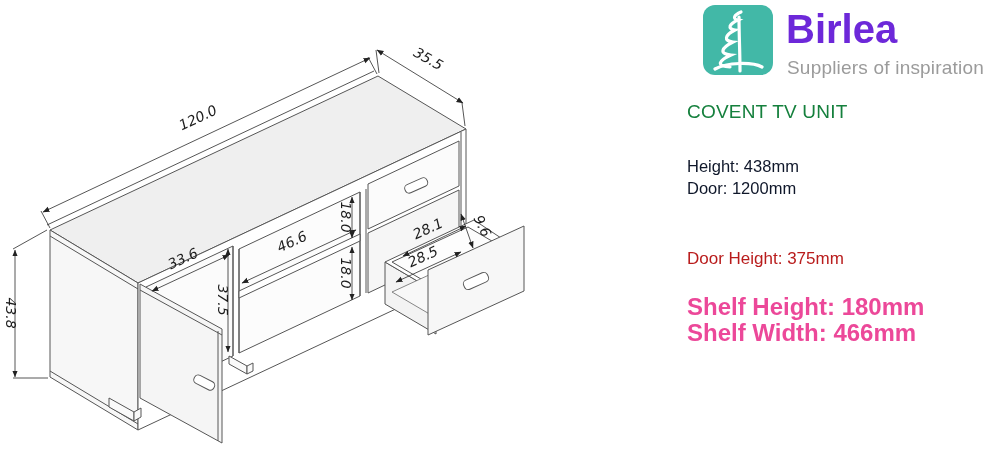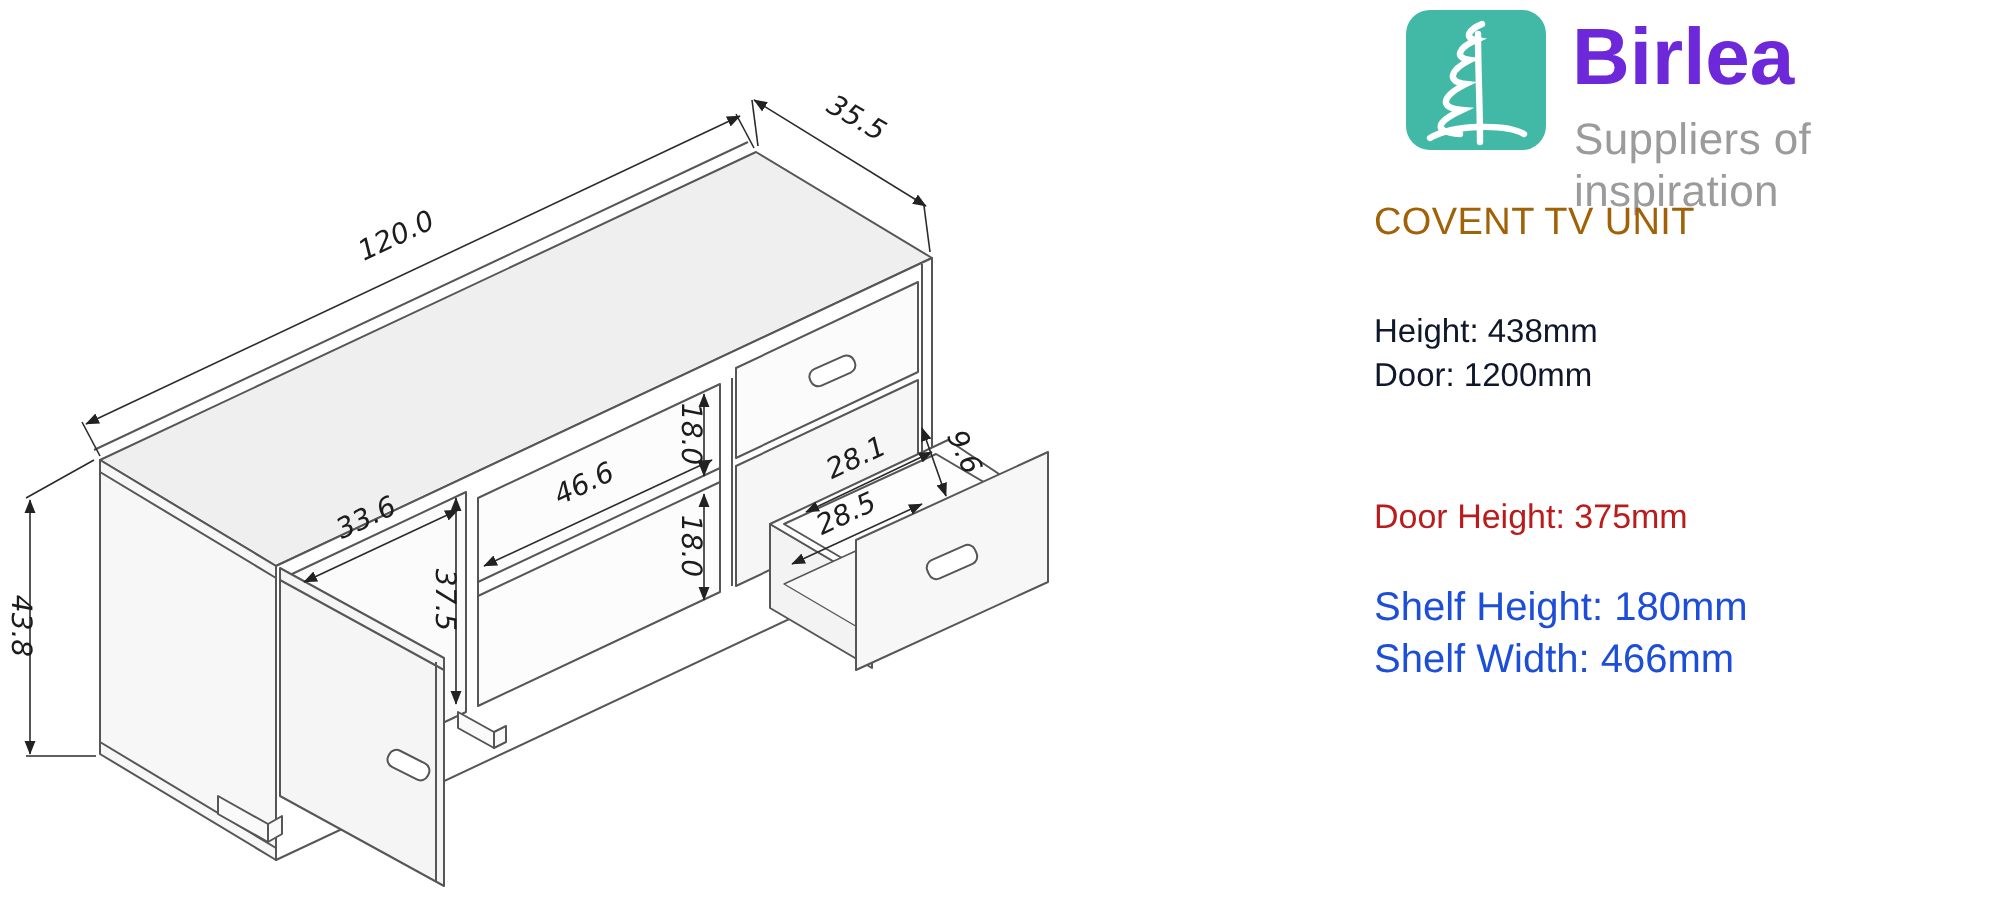--- a/index.html
+++ b/index.html
@@ -1,26 +1,26 @@
 <!DOCTYPE html>
 <html><head>
 <meta charset="utf-8">
 <style>
   html,body{margin:0;padding:0;background:#ffffff;}
   .stage{position:relative;width:1000px;height:450px;background:#fff;overflow:hidden;
          font-family:"Liberation Sans", sans-serif;}
   .stage svg text{font-family:"DejaVu Sans", sans-serif;font-style:italic;font-size:14px;fill:#1c1c1c;}
   .logo{position:absolute;left:703px;top:5px;width:70px;height:70px;border-radius:12px;}
   .brand-name{position:absolute;left:786px;top:7px;font-size:40px;font-weight:700;letter-spacing:0px;}
-  .brand-tagline{position:absolute;left:787px;top:57px;font-size:22px;letter-spacing:.2px;}
-  .product-title{position:absolute;left:687px;top:101px;font-size:19px;font-weight:500;color:#a16207;letter-spacing:.2px;}
+  .brand-tagline{position:absolute;left:787px;top:57px;font-size:19px;letter-spacing:.2px;}
+  .product-title{position:absolute;left:687px;top:101px;font-size:19px;font-weight:500;color:#15803d;letter-spacing:.2px;}
   .spec{position:absolute;left:687px;font-size:16.5px;color:#0f172a;}
   .spec.s0{top:157px}.spec.s1{top:179px}.spec.s2{top:201px}
   .door-spec{position:absolute;left:687px;top:249px;font-size:17px;color:#b91c1c;}
-  .hspec{position:absolute;left:687px;font-size:20px;font-weight:400;color:#1d4ed8;}
+  .hspec{position:absolute;left:687px;font-size:24px;font-weight:700;color:#ec4899;}
   .hspec.h0{top:293px}.hspec.h1{top:319px}
 </style>
 </head>
 <body>
 
 <div class="stage">
 
   <svg width="670" height="450" viewBox="0 0 670 450" style="position:absolute;left:0;top:0;">
     <defs>
       <marker id="arw" viewBox="0 0 10 10" refX="9" refY="5" markerWidth="9" markerHeight="9" orient="auto-start-reverse">

